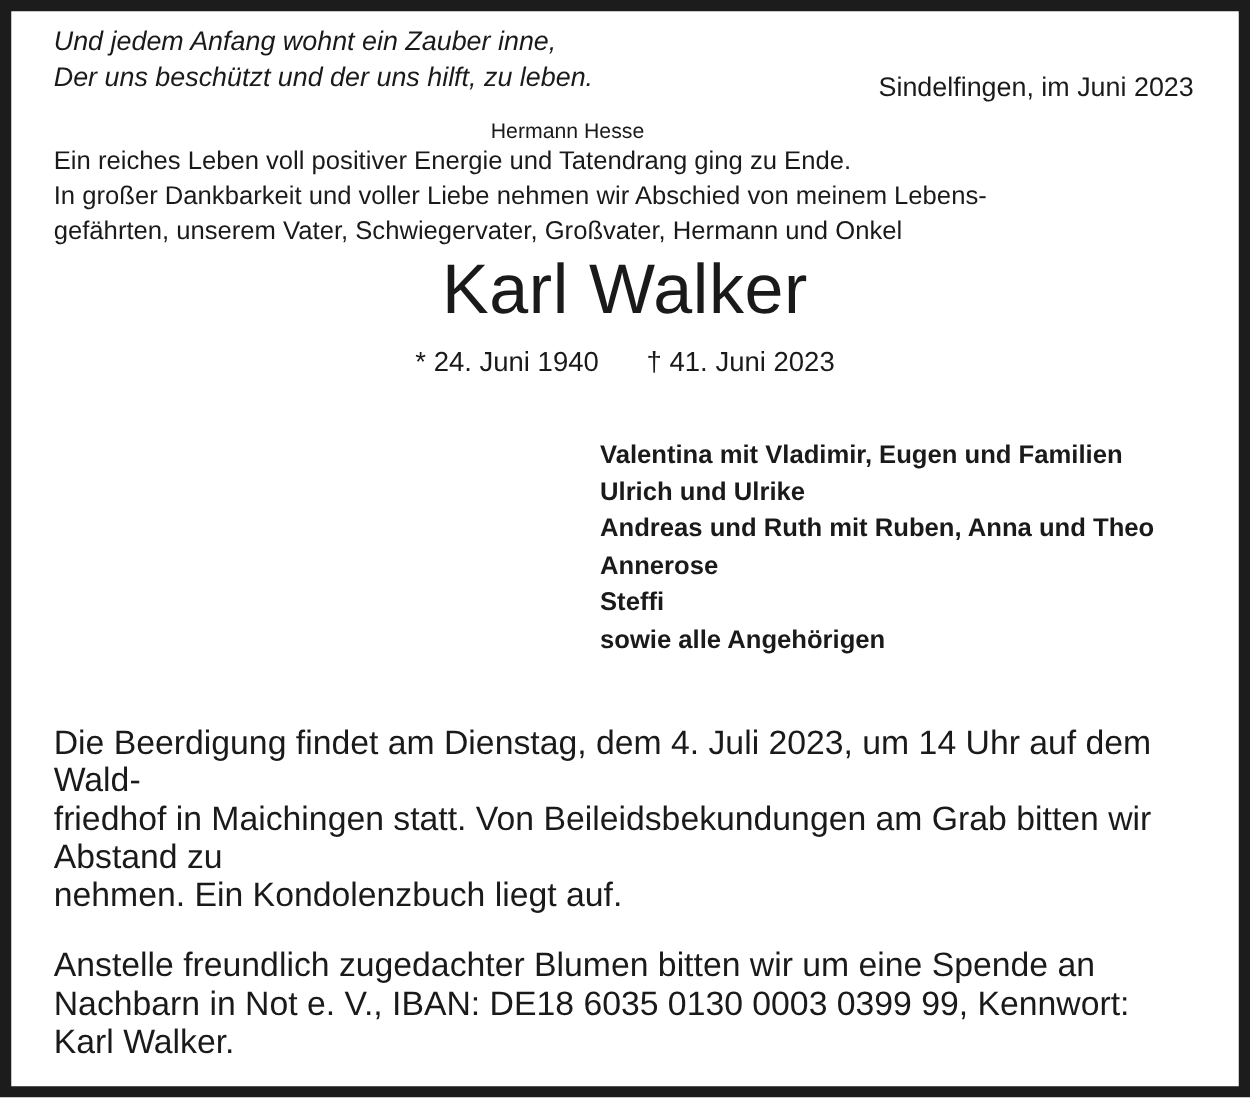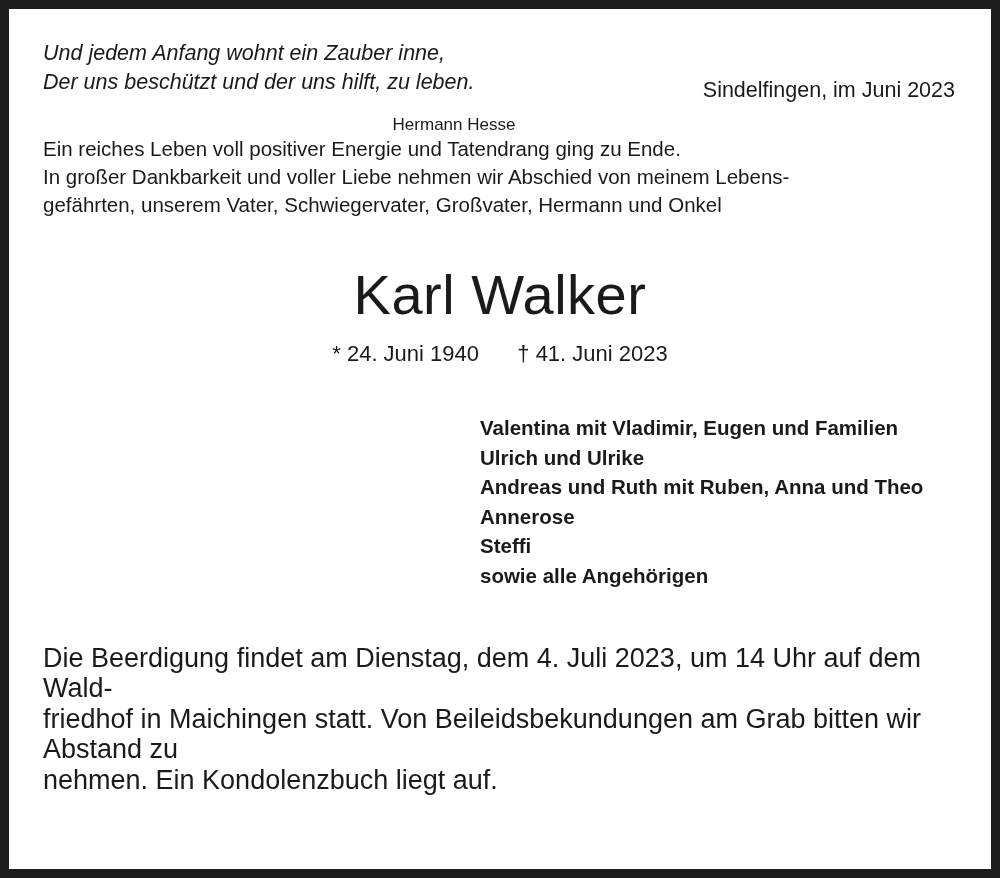--- a/index.html
+++ b/index.html
@@ -16,21 +16,21 @@
     width: 1000px;
     height: 878px;
     box-sizing: border-box;
     background: #ffffff;
     border: 9px solid #1c1c1c;
     overflow: hidden;
   }
   .inner {
     position: absolute;
     left: 0; top: 0; right: 0; bottom: 0;
-    padding: 30px 34px 0 34px;
+    padding: 10px 34px 0 34px;
     box-sizing: border-box;
   }
 
   
   .top-row {
     display: flex;
     justify-content: space-between;
     align-items: flex-start;
   }
   .quote {
@@ -56,21 +56,20 @@
 
   
   .intro {
     font-size: 20.5px;
     line-height: 28px;
   }
 
   
   .name-block {
     text-align: center;
-    margin-top: 44px;
   }
   .name {
     font-size: 56px;
     line-height: 64px;
     font-weight: 400;
     letter-spacing: 0.5px;
   }
   .dates {
     font-size: 22px;
     line-height: 30px;
@@ -145,16 +144,20 @@
       <div>Steffi</div>
       <div>sowie alle Angehörigen</div>
     </div>
 
     <div class="closing">
       <p>
         <span>Die Beerdigung findet am Dienstag, dem 4. Juli 2023, um 14 Uhr auf dem Wald-</span><br>
         <span>friedhof in Maichingen statt. Von Beileidsbekundungen am Grab bitten wir Abstand zu</span><br>
         <span>nehmen. Ein Kondolenzbuch liegt auf.</span>
       </p>
+      <p>
+        <span>Anstelle freundlich zugedachter Blumen bitten wir um eine Spende an</span><br>
+        <span>Nachbarn in Not e. V., IBAN: DE18 6035 0130 0003 0399 99, Kennwort: Karl Walker.</span>
+      </p>
     </div>
 
   </div>
 </div>
 
 </body></html>

